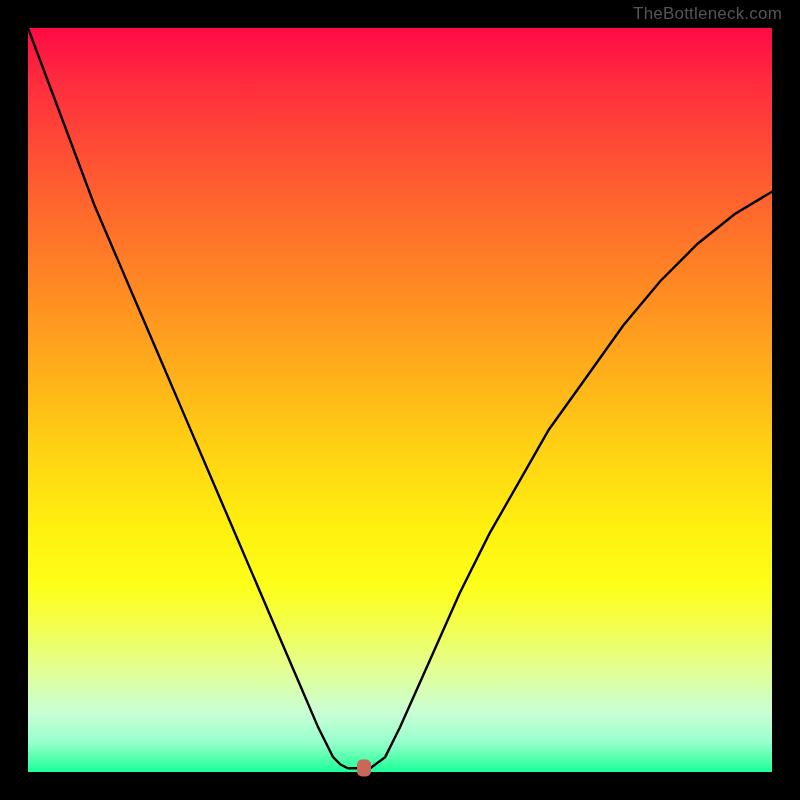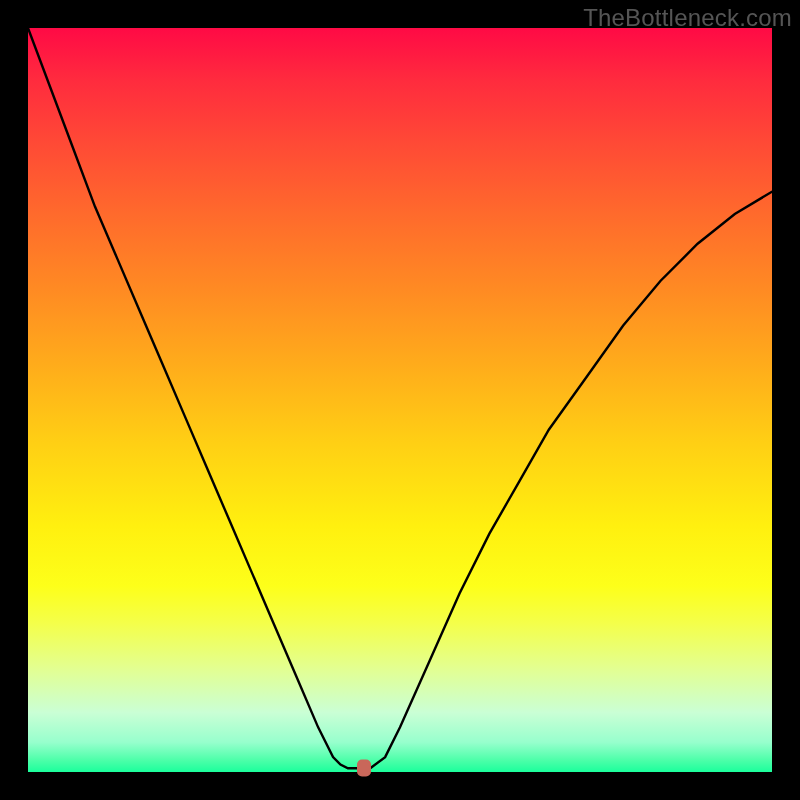--- a/index.html
+++ b/index.html
@@ -7,23 +7,23 @@
     width: 800px;
     height: 800px;
     background: #000;
     position: relative;
     font-family: Arial, sans-serif;
     overflow: hidden;
   }
   .watermark {
     position: absolute;
     top: 4px;
-    right: 8px;
+    right: 18px;
     color: #555;
-    font-size: 24px;
+    font-size: 17px;
     font-weight: 500;
     letter-spacing: 0.2px;
     z-index: 4;
   }
   .plot-area {
     position: absolute;
     left: 28px;
     top: 28px;
     width: 744px;
     height: 744px;

